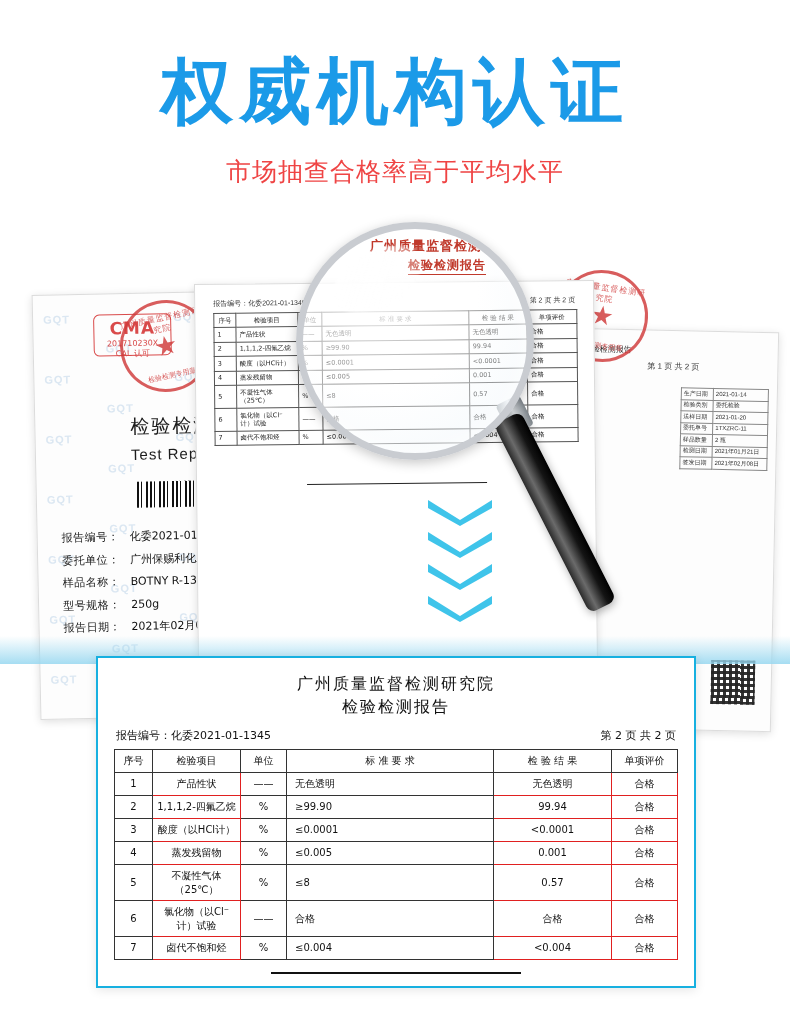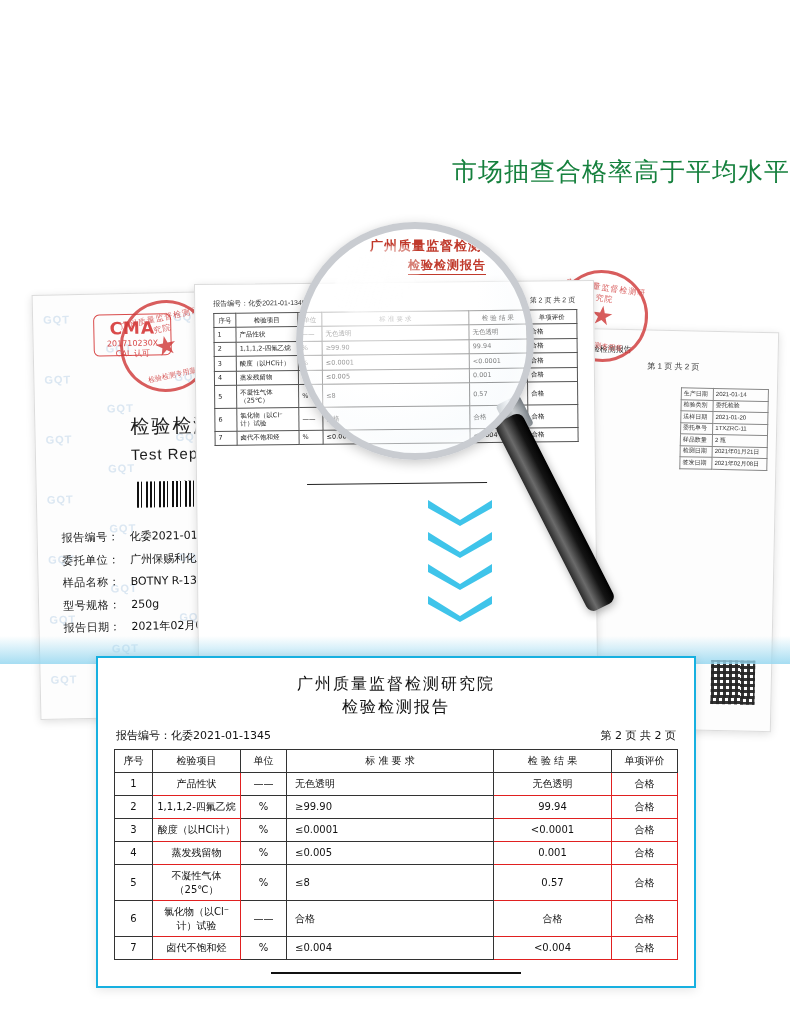--- a/index.html
+++ b/index.html
@@ -26,24 +26,24 @@
     font-size: 72px;
     font-weight: bold;
     letter-spacing: 6px;
     color: #1b9ae8;
     font-family: "DejaVu Sans", sans-serif;
     line-height: 1.05;
   }
   .subhead {
     position: absolute;
     top: 155px; left: 0; right: 0;
-    text-align: right;
+    text-align: center;
     font-size: 25px;
     letter-spacing: 1px;
-    color: #15803d;
+    color: #ef4444;
     font-family: "DejaVu Sans", sans-serif;
   }
 
   
   .sheet {
     position: absolute;
     background: #fdfdfd;
     border: 1px solid #dcdcdc;
     box-shadow: 0 2px 8px rgba(0,0,0,0.13);
   }
@@ -356,20 +356,21 @@
     width: 250px;
     margin: 12px auto 0;
     border-top: 2px solid #111;
   }
 </style>
 </head>
 <body>
 
 <div class="page">
 
+  <div class="headline">权威机构认证</div>
   <div class="subhead">市场抽查合格率高于平均水平</div>
 
   <div class="sheet sheet-left">
     <div class="wm" style="left:10px;  top:18px;">GQT</div>
     <div class="wm" style="left:10px;  top:78px;">GQT</div>
     <div class="wm" style="left:10px;  top:138px;">GQT</div>
     <div class="wm" style="left:10px;  top:198px;">GQT</div>
     <div class="wm" style="left:10px;  top:258px;">GQT</div>
     <div class="wm" style="left:10px;  top:318px;">GQT</div>
     <div class="wm" style="left:10px;  top:378px;">GQT</div>

